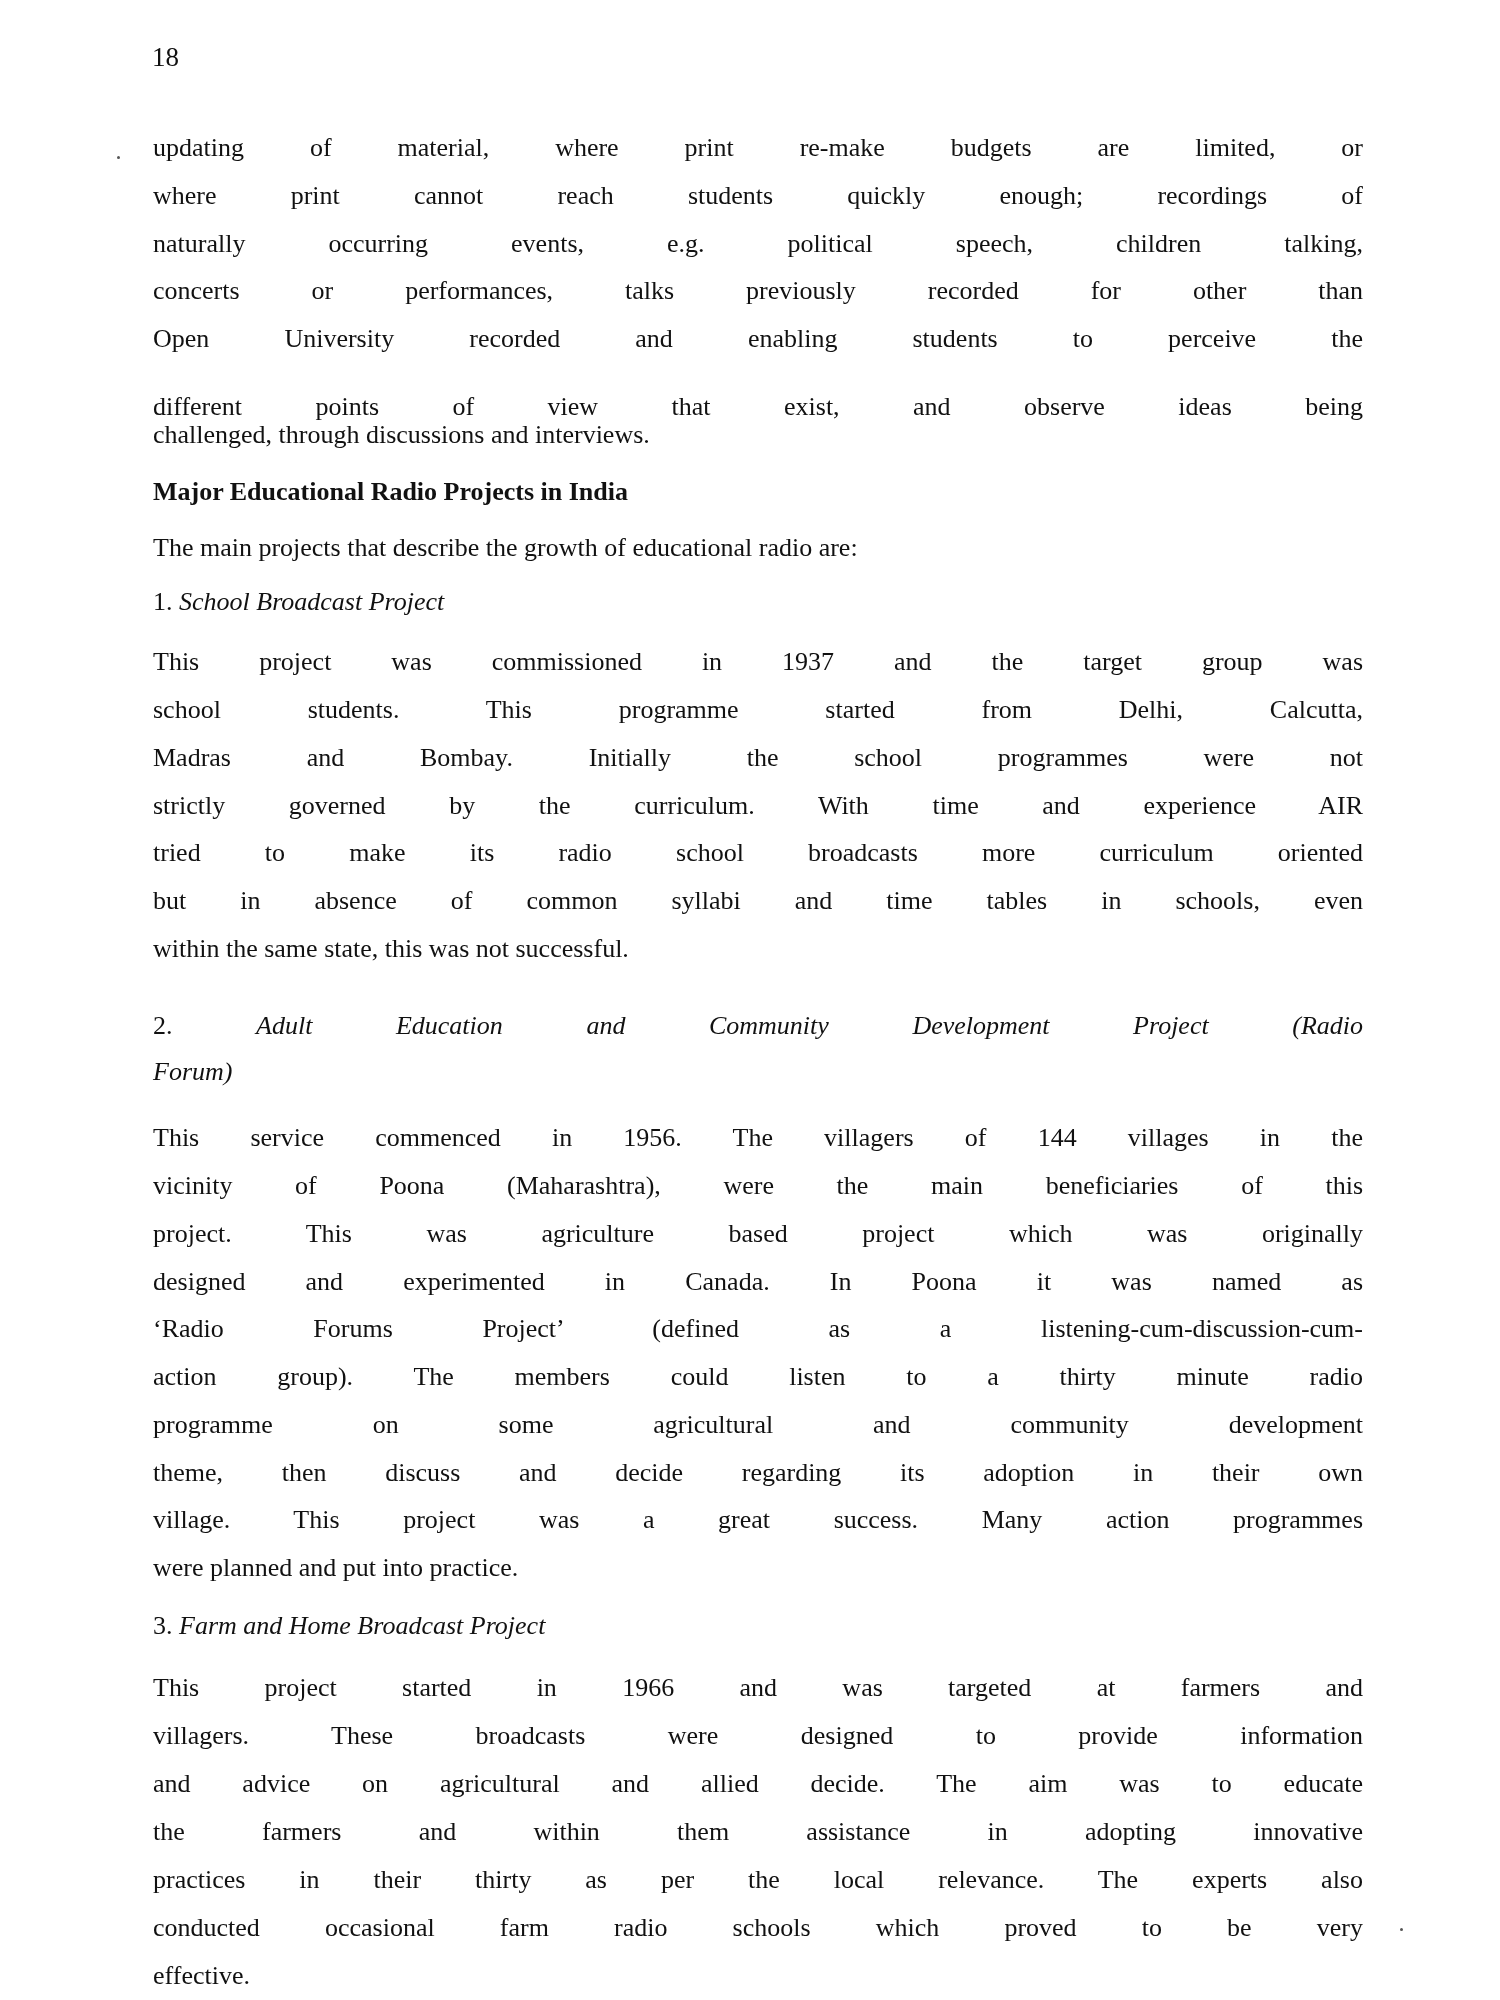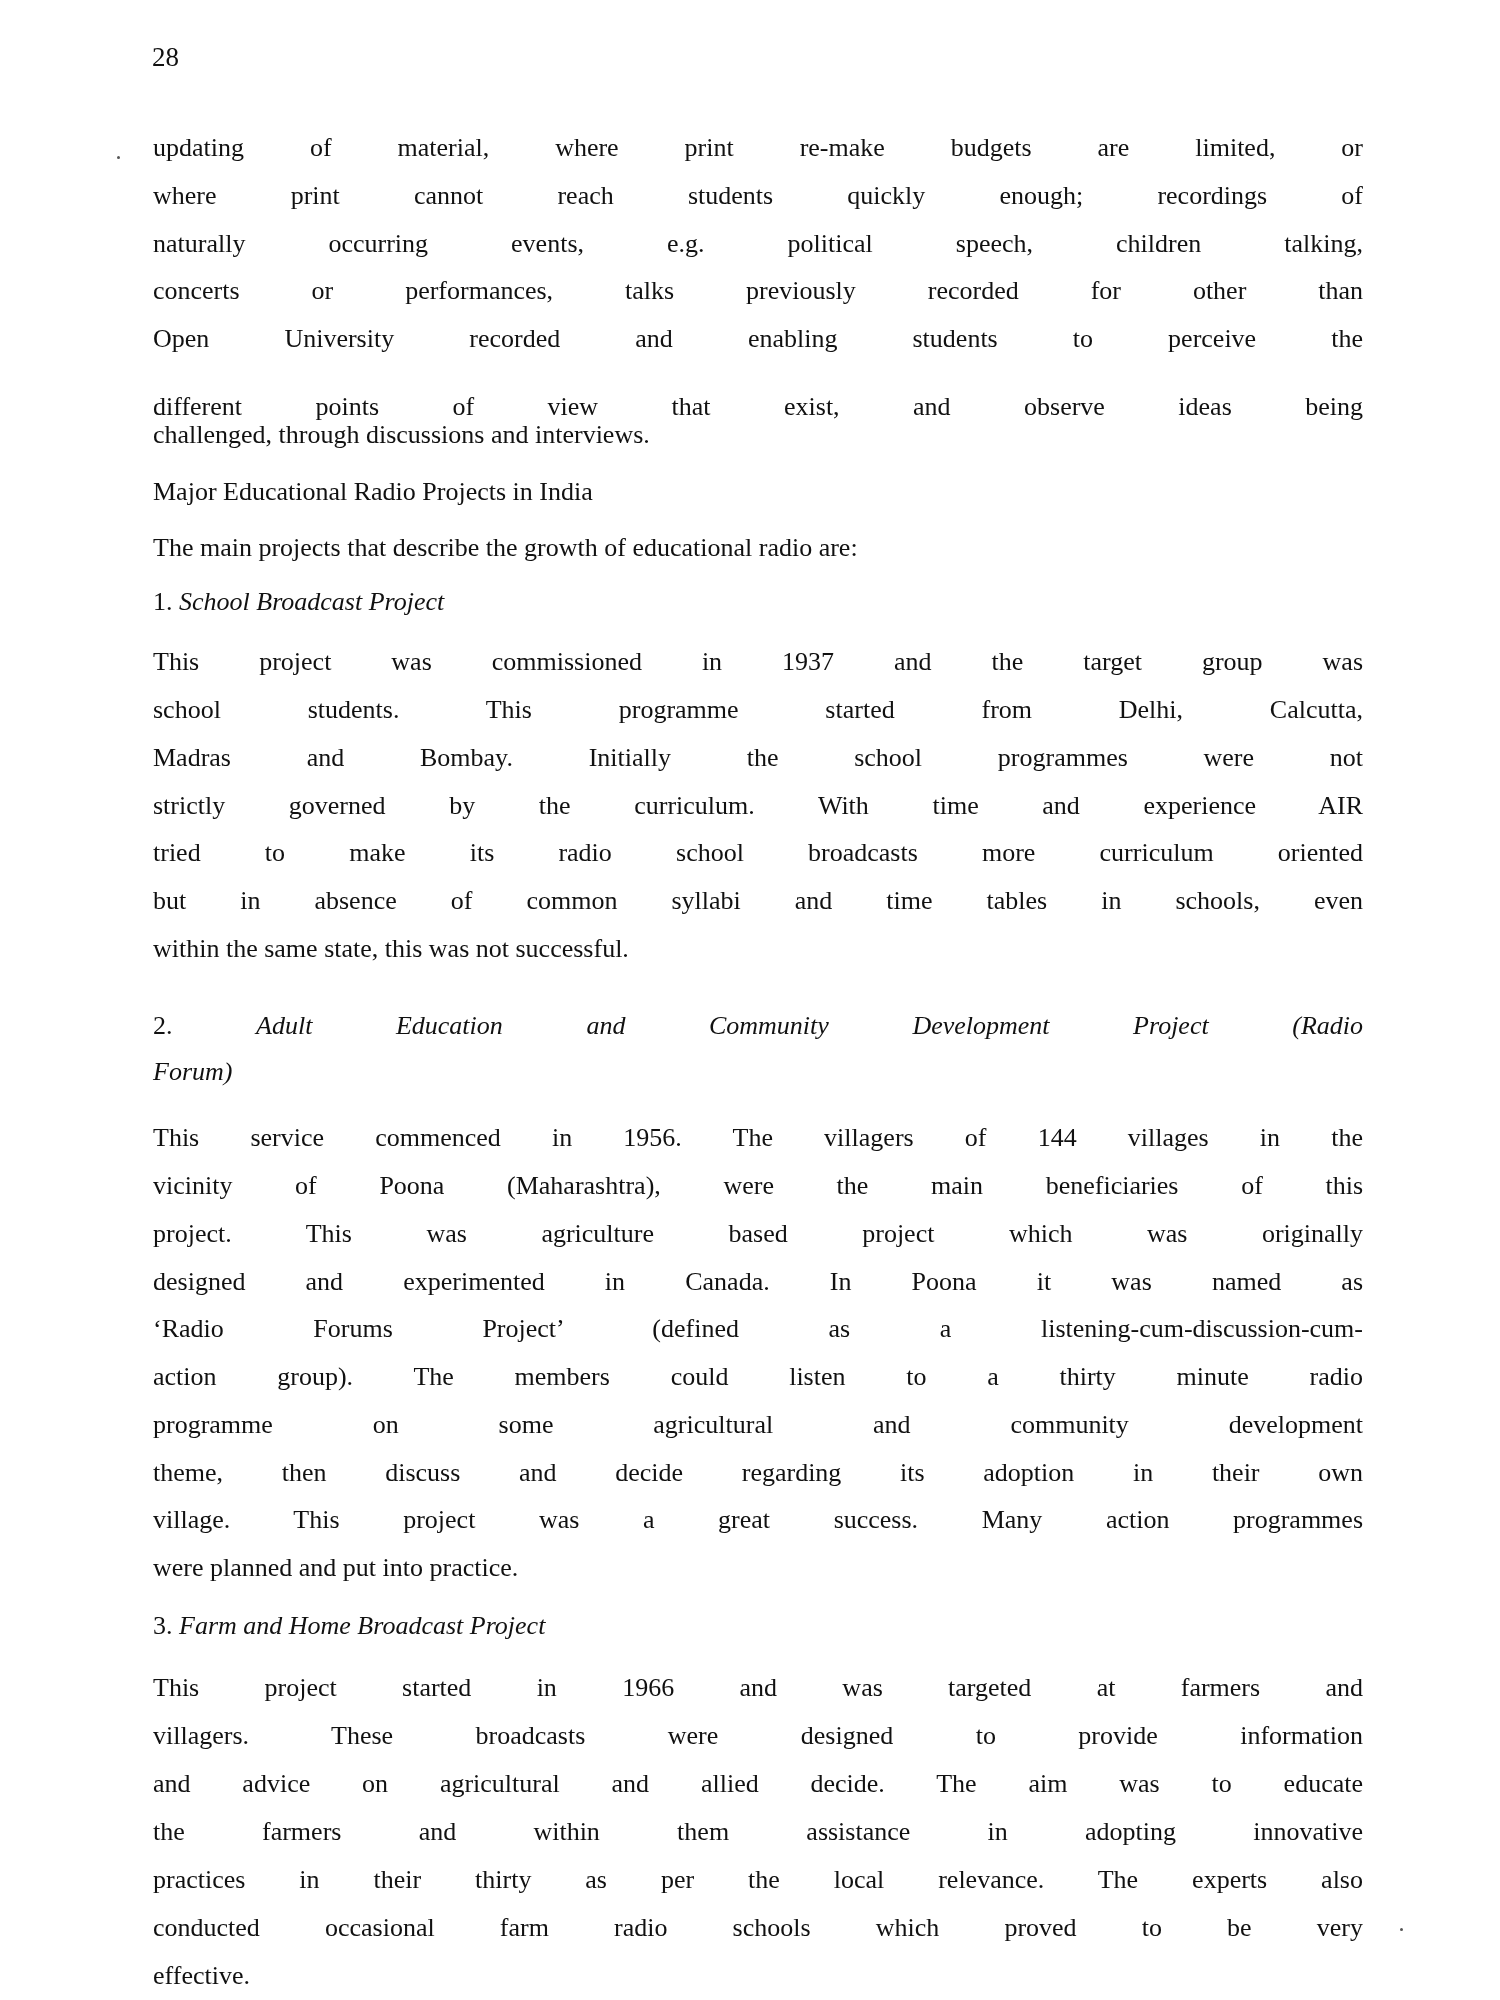--- a/index.html
+++ b/index.html
@@ -41,41 +41,41 @@
       font-size: 26px;
       line-height: 40px;
       white-space: nowrap;
       text-align: justify;
       text-align-last: justify;
     }
     .line.last {
       text-align-last: left;
     }
     .heading {
-      font-weight: normal;
+      font-weight: bold;
     }
     .sub-heading .num {
       font-weight: normal;
     }
     .sub-heading .ital {
       font-style: italic;
     }
     .speck {
       position: absolute;
       width: 3px; height: 3px;
       background: #555;
       border-radius: 50%;
     }
   </style>
 </head>
 <body>
 
 <div class="page">
 
-  <div class="header-num">28</div>
+  <div class="header-num">18</div>
 
   <div>
     <div class="line" style="top:128px">updating of material, where print re-make budgets are limited, or</div>
     <div class="line" style="top:176px">where print cannot reach students quickly enough; recordings of</div>
     <div class="line" style="top:224px">naturally occurring events, e.g. political speech, children talking,</div>
     <div class="line" style="top:271px">concerts or performances, talks previously recorded for other than</div>
     <div class="line" style="top:319px">Open University recorded and enabling students to perceive the</div>
     <div class="line" style="top:387px">different points of view that exist, and observe ideas being</div>
     <div class="line last" style="top:415px">challenged, through discussions and interviews.</div>
   </div>

